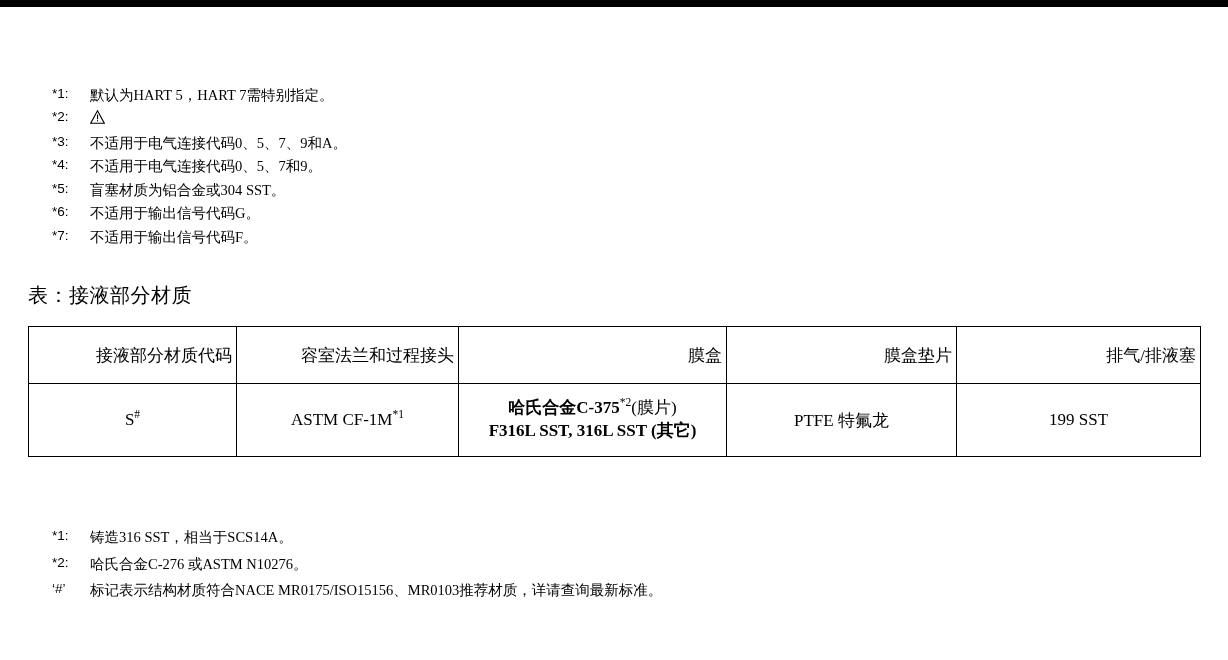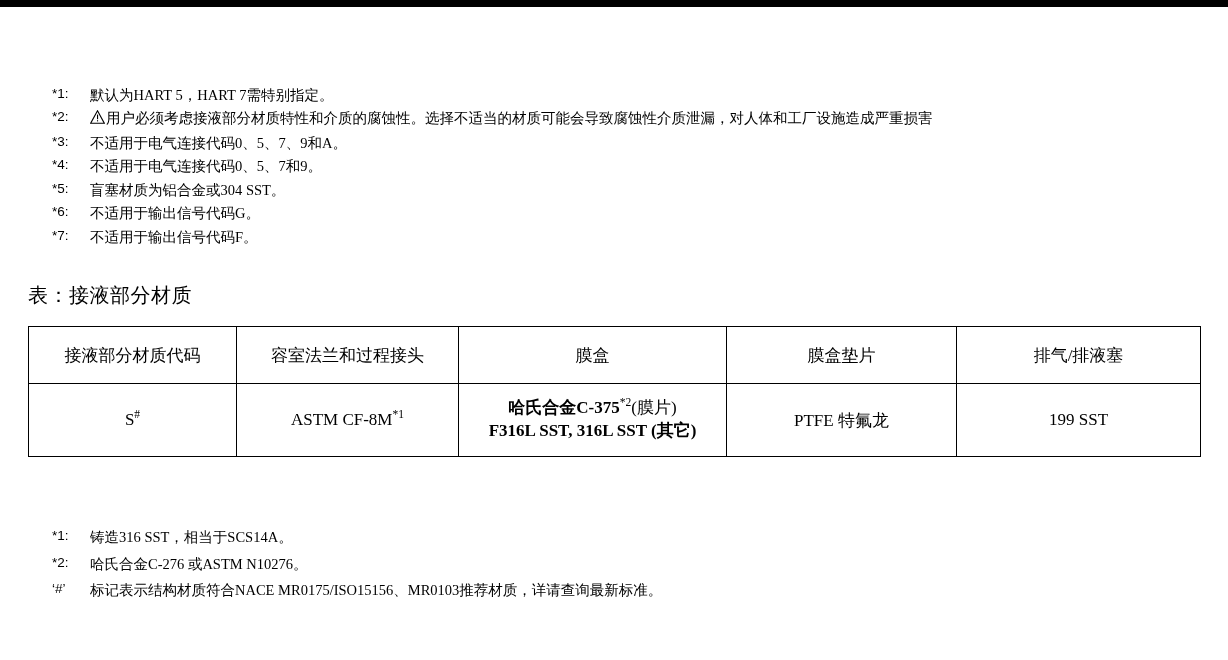--- a/index.html
+++ b/index.html
@@ -91,20 +91,21 @@
     text-align: center;
     vertical-align: middle;
     font-family: "Liberation Serif", serif;
     font-weight: normal;
     font-size: 17px;
     padding: 7px 4px;
   }
   .mat-table thead td {
     height: 42px;
     font-size: 17px;
+    text-align: right;
   }
   .mat-table tbody td {
     height: 58px;
   }
   .col1 { width: 208px; }
   .col2 { width: 222px; }
   .col3 { width: 268px; }
   .col4 { width: 230px; }
   .col5 { width: 244px; }
 
@@ -158,21 +159,21 @@
 
     <div class="note-row">
       <div class="note-mark mono-ish">*2:</div>
       <div class="note-body">
         <span class="warn-tri">
           <svg width="15" height="14" viewBox="0 0 15 14" aria-hidden="true">
             <polygon points="7.5,0.8 14.3,13.2 0.7,13.2" fill="none" stroke="#000" stroke-width="1.1"></polygon>
             <rect x="7" y="4.6" width="1.1" height="4.6" fill="#000"></rect>
             <rect x="7" y="10.2" width="1.1" height="1.2" fill="#000"></rect>
           </svg>
-        </span><span>用户必须考虑接液部分材质特性和介质的腐蚀性。选择不适当的材质可能会导致腐蚀性介质泄漏，对人体和工厂设施造成严重损害</span>
+        </span>
       </div>
     </div>
 
     <div class="note-row">
       <div class="note-mark mono-ish">*3:</div>
       <div class="note-body">不适用于电气连接代码0、5、7、9和A。</div>
     </div>
 
     <div class="note-row">
       <div class="note-mark mono-ish">*4:</div>
@@ -214,21 +215,21 @@
         <td>膜盒垫片</td>
         <td>排气/排液塞</td>
       </tr>
     </thead>
     <tbody>
       <tr>
         <td>
           <span>S</span><sup>#</sup>
         </td>
         <td>
-          <span>ASTM CF-8M</span><sup>*1</sup>
+          <span>ASTM CF-1M</span><sup>*1</sup>
         </td>
         <td class="cell-left">
           <div>
             <span class="bold-line">哈氏合金C-375</span><sup>*2</sup><span>(膜片)</span>
           </div>
           <div class="bold-line">F316L SST, 316L SST (其它)</div>
         </td>
         <td>PTFE 特氟龙</td>
         <td>199 SST</td>
       </tr>

